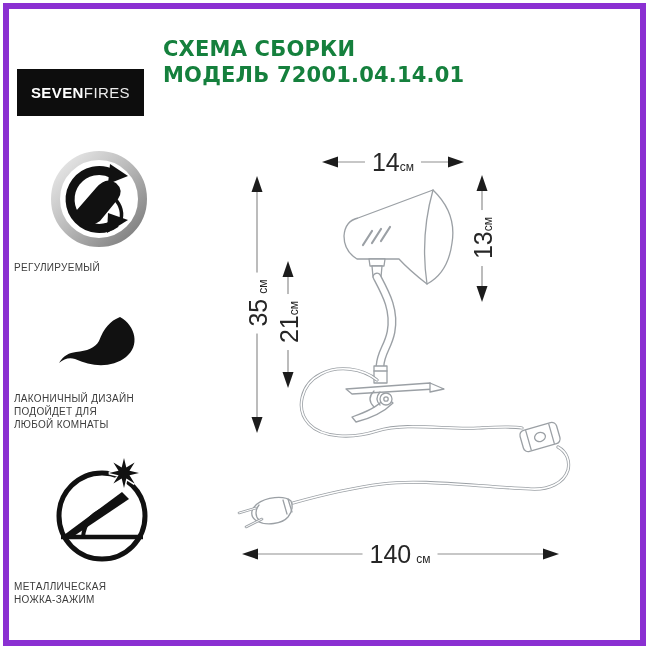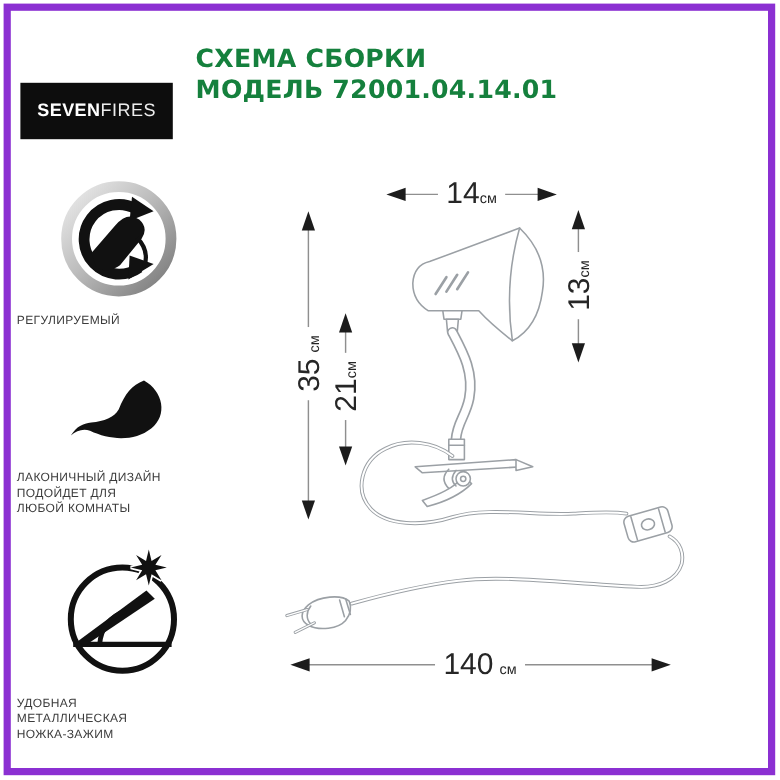--- a/index.html
+++ b/index.html
@@ -74,21 +74,20 @@
 </div>
 
 <svg class="feat-icon" style="left:54px;top:450px" width="100" height="120" viewBox="0 0 100 120">
   <circle cx="48" cy="66" r="43" fill="none" stroke="#111" stroke-width="5"></circle>
   <path d="M7 87 L89 87" stroke="#111" stroke-width="4.5"></path>
   <polygon points="10,85 68,42 75,49 17,88" fill="#111"></polygon>
   <path d="M29 87 Q31 66 51 59" fill="none" stroke="#111" stroke-width="4"></path>
   <path d="M70 8 L72.3 17.5 L80.6 12.4 L75.5 20.7 L85 23 L75.5 25.3 L80.6 33.6 L72.3 28.5 L70 38 L67.7 28.5 L59.4 33.6 L64.5 25.3 L55 23 L64.5 20.7 L59.4 12.4 L67.7 17.5 Z" fill="#111" stroke="#fff" stroke-width="3" paint-order="stroke"></path>
 </svg>
 <div class="caption" style="top:580px">
-  <div>УДОБНАЯ</div>
   <div>МЕТАЛЛИЧЕСКАЯ</div>
   <div>НОЖКА-ЗАЖИМ</div>
 </div>
 
 <svg class="diagram" width="650" height="650" viewBox="0 0 650 650">
   <g stroke="#9ba0a5" stroke-width="1.3" fill="none" stroke-linecap="round" stroke-linejoin="round">
 
     <g>
       <path d="M433 190 Q457 213 452 243 Q448 273 427 284 Q409 270 399 259 L357 259 Q344 251 344 236 Q345 221 358 218 Z" fill="#fff"></path>
       <path d="M433 190 Q420 236 427 284"></path>

